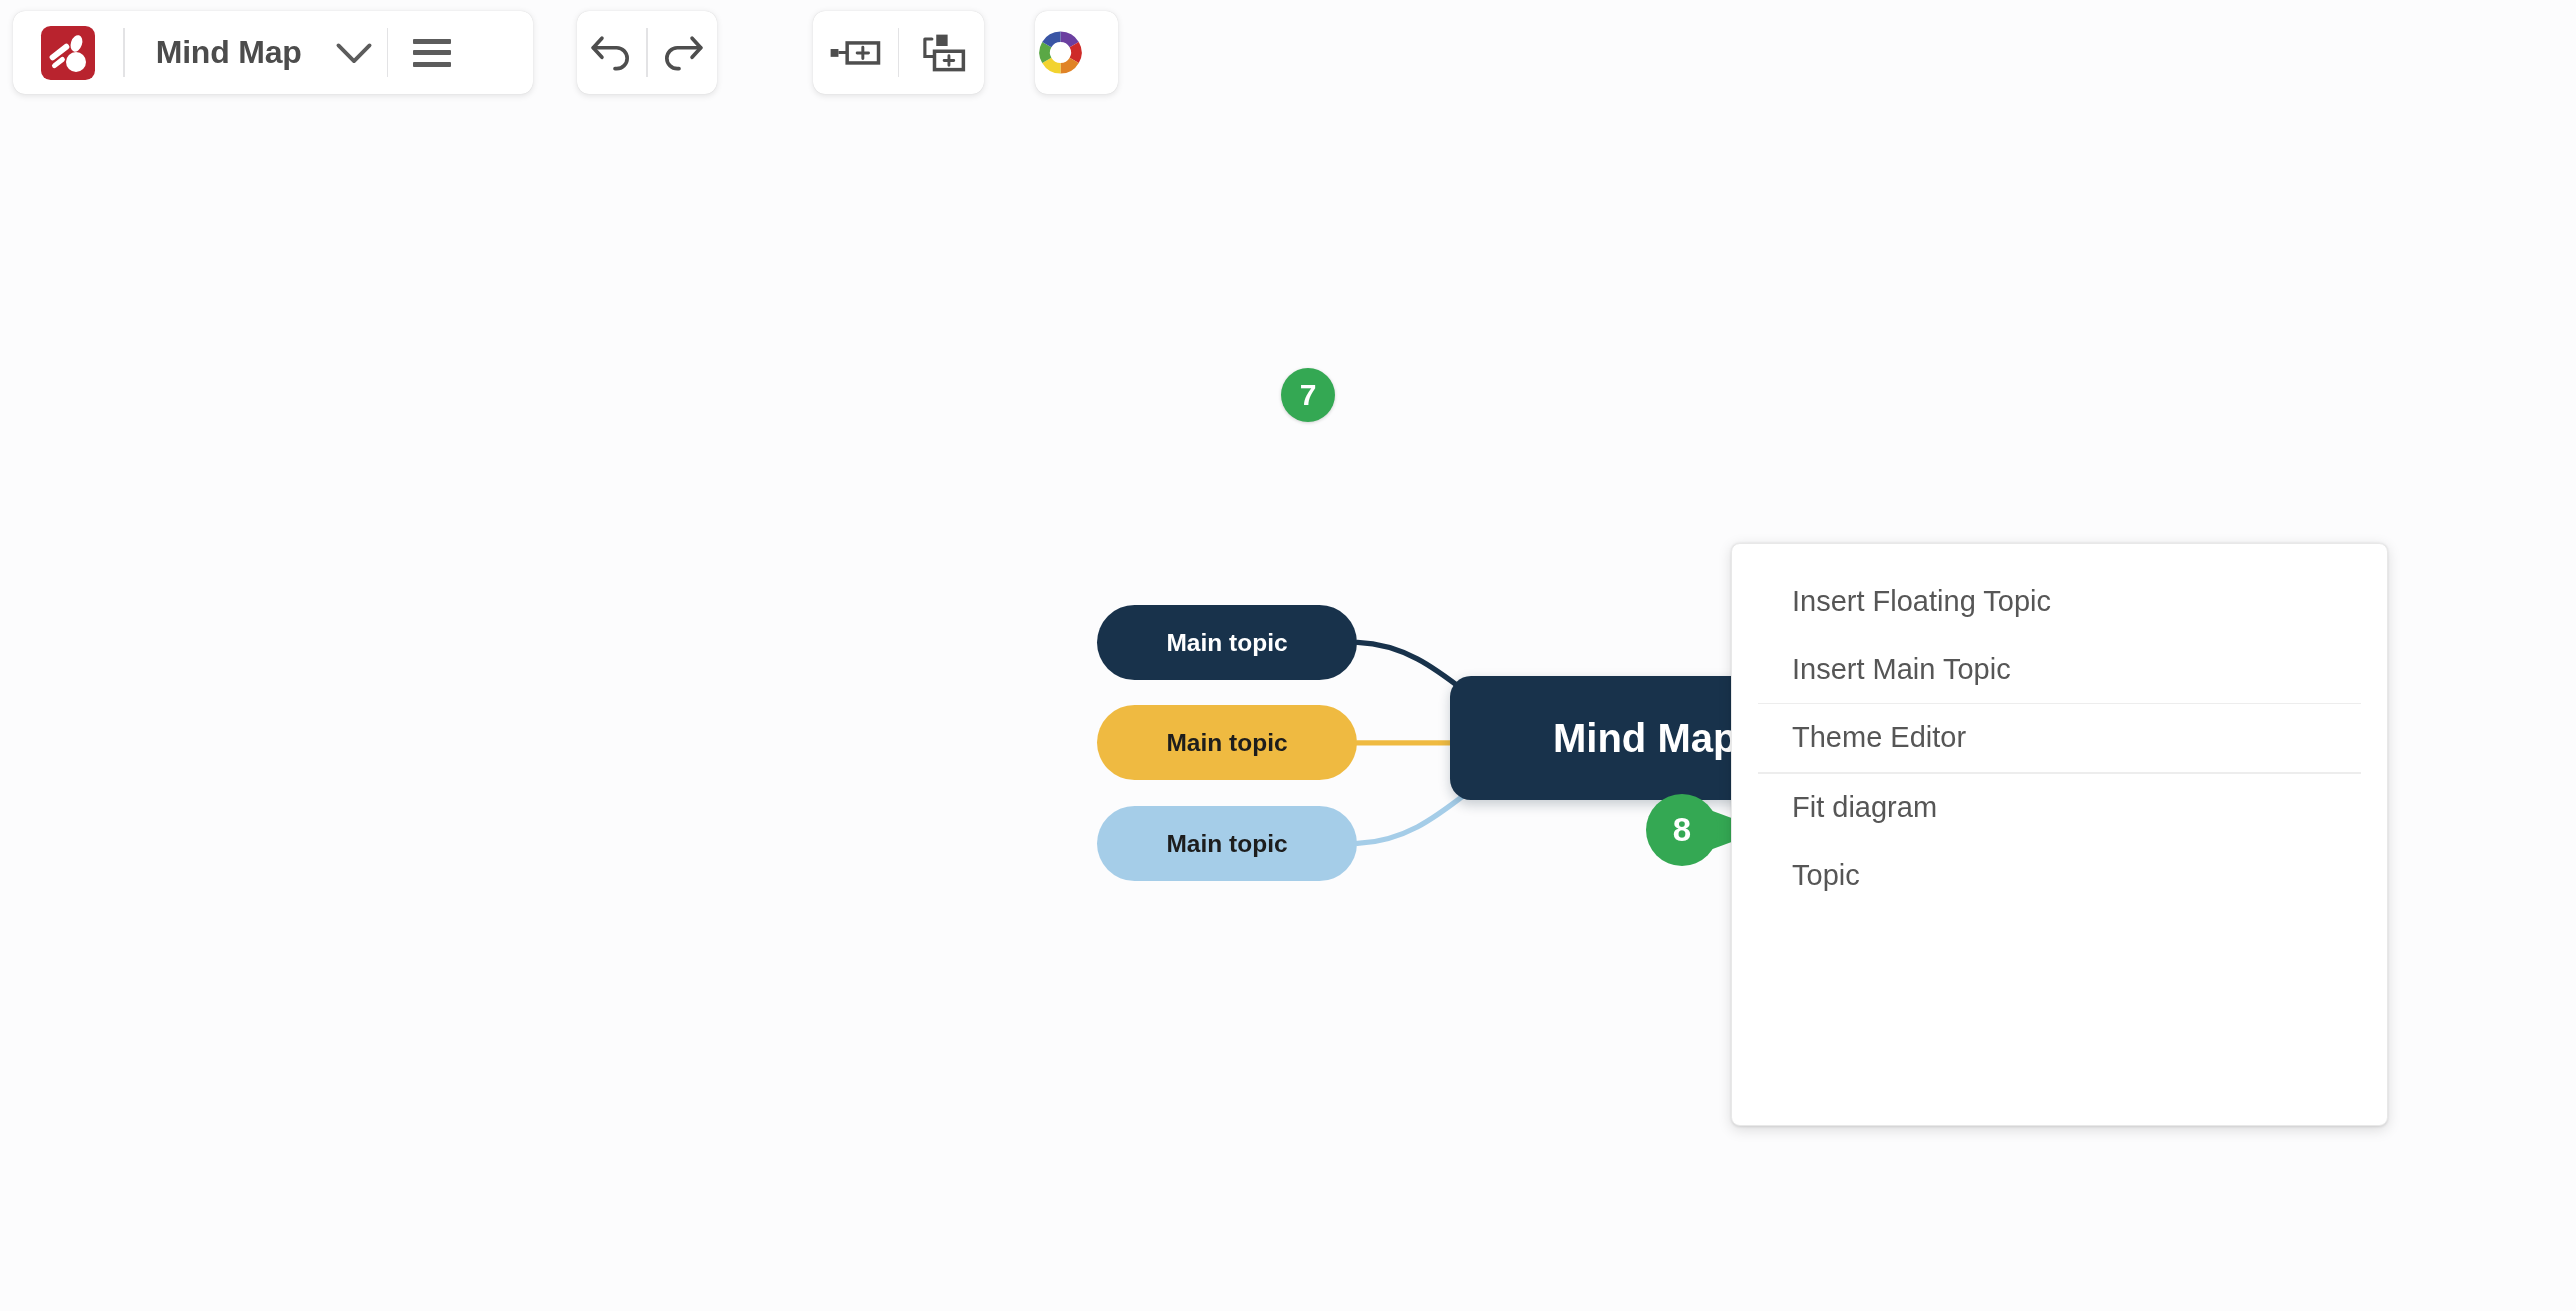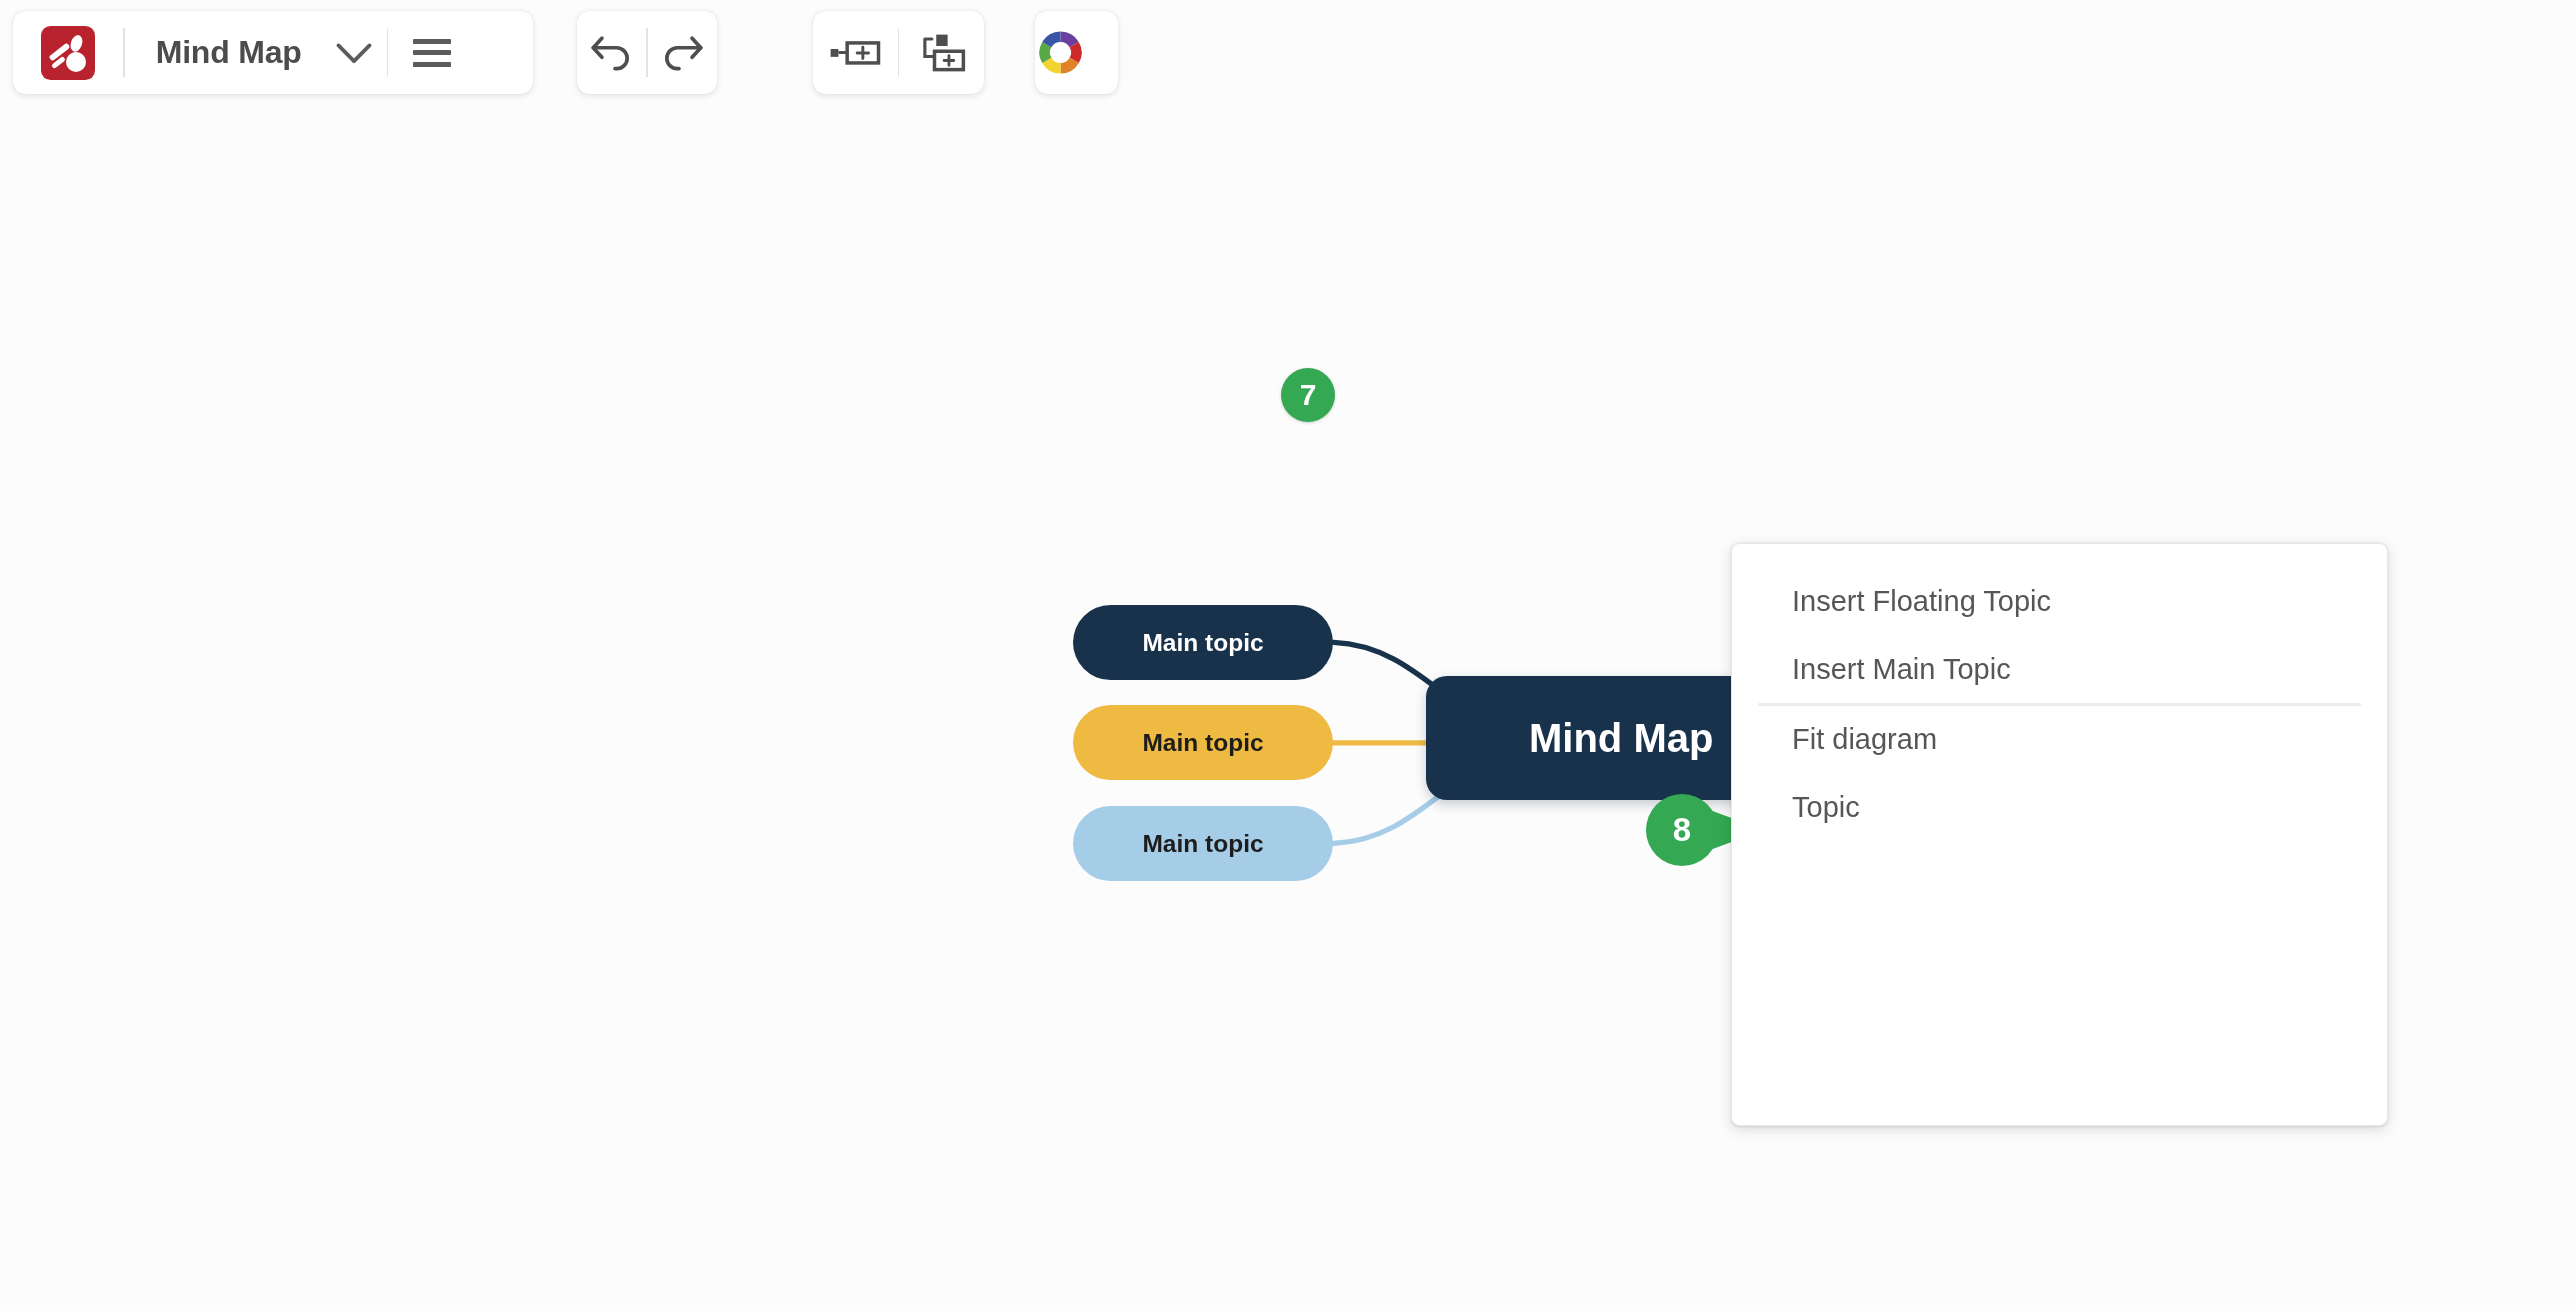--- a/index.html
+++ b/index.html
@@ -67,21 +67,21 @@
   
   #group-insert { left: 813px; width: 171px; }
   #group-insert .ic-btn { width: 85px; display:flex; align-items:center; justify-content:center; }
 
   
   #group-palette { left: 1035px; width: 83px; justify-content:center; }
 
   .ic-btn { cursor: pointer; }
 
   
-  #canvas { position: absolute; inset: 0; }
+  #canvas { position: absolute; inset: 0; margin-left: 24px; }
   svg.links { position:absolute; left:0; top:0; width:2576px; height:1312px; }
 
   .node {
     position: absolute;
     display: flex; align-items: center; justify-content: center;
     border-radius: 873px;
     white-space: nowrap;
     cursor: pointer;
   }
   .node.branch { font-size: 24.5px; font-weight: bold; height: 75px; width: 260px; }
@@ -270,20 +270,23 @@
     <div class="menu-item">
       <span>Insert Floating Topic</span>
     </div>
 
     <div class="menu-item">
       <span>Insert Main Topic</span>
     </div>
 
     <div class="menu-sep"></div>
 
+    <div class="menu-item">
+      <span>Theme Editor</span>
+    </div>
 
     <div class="menu-sep"></div>
 
 
     <div class="menu-sep"></div>
 
     <div class="menu-item">
       <span>Fit diagram</span>
     </div>
 

